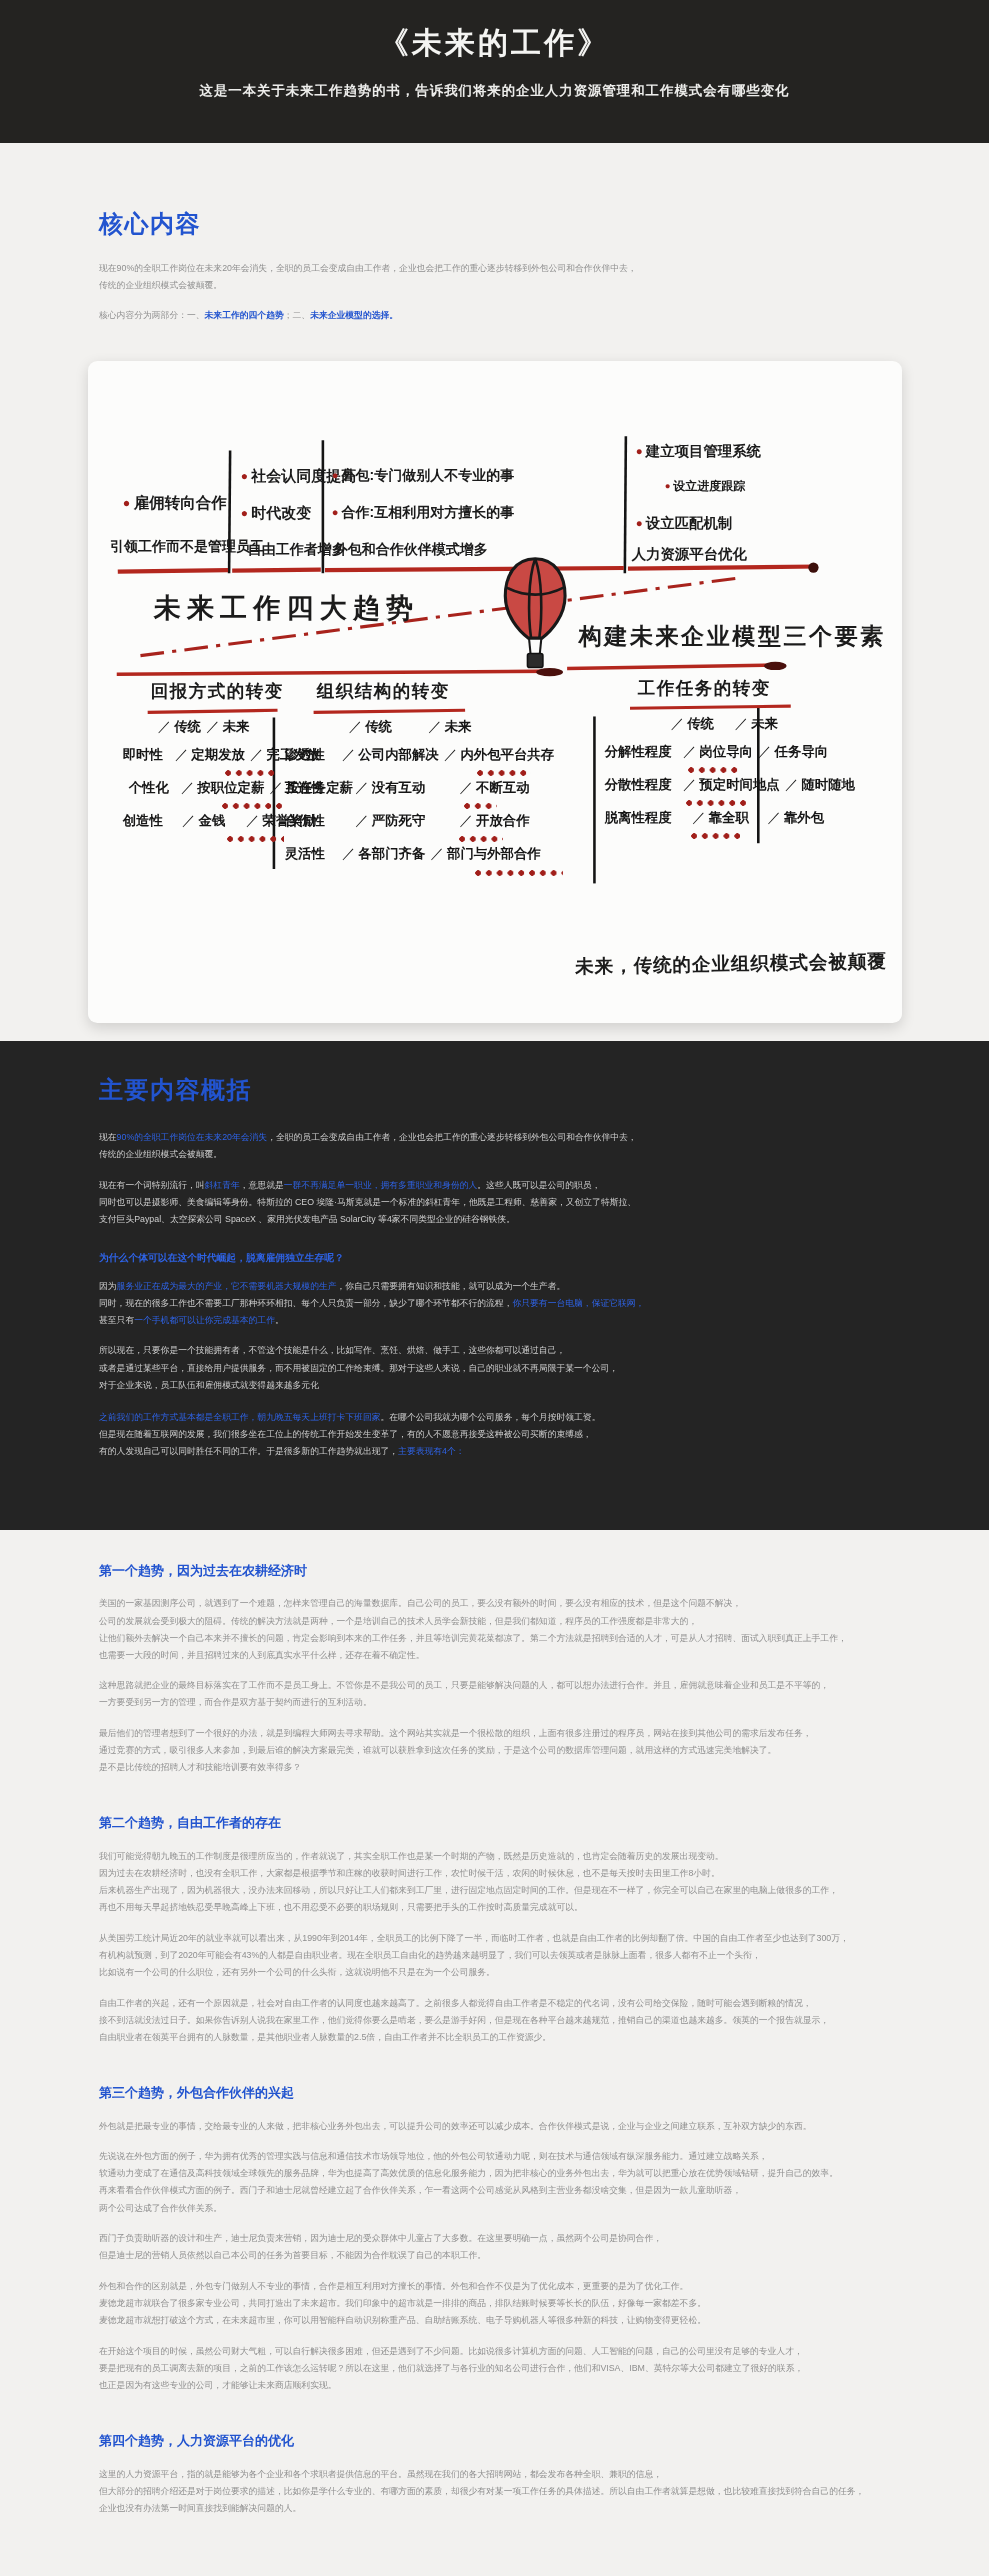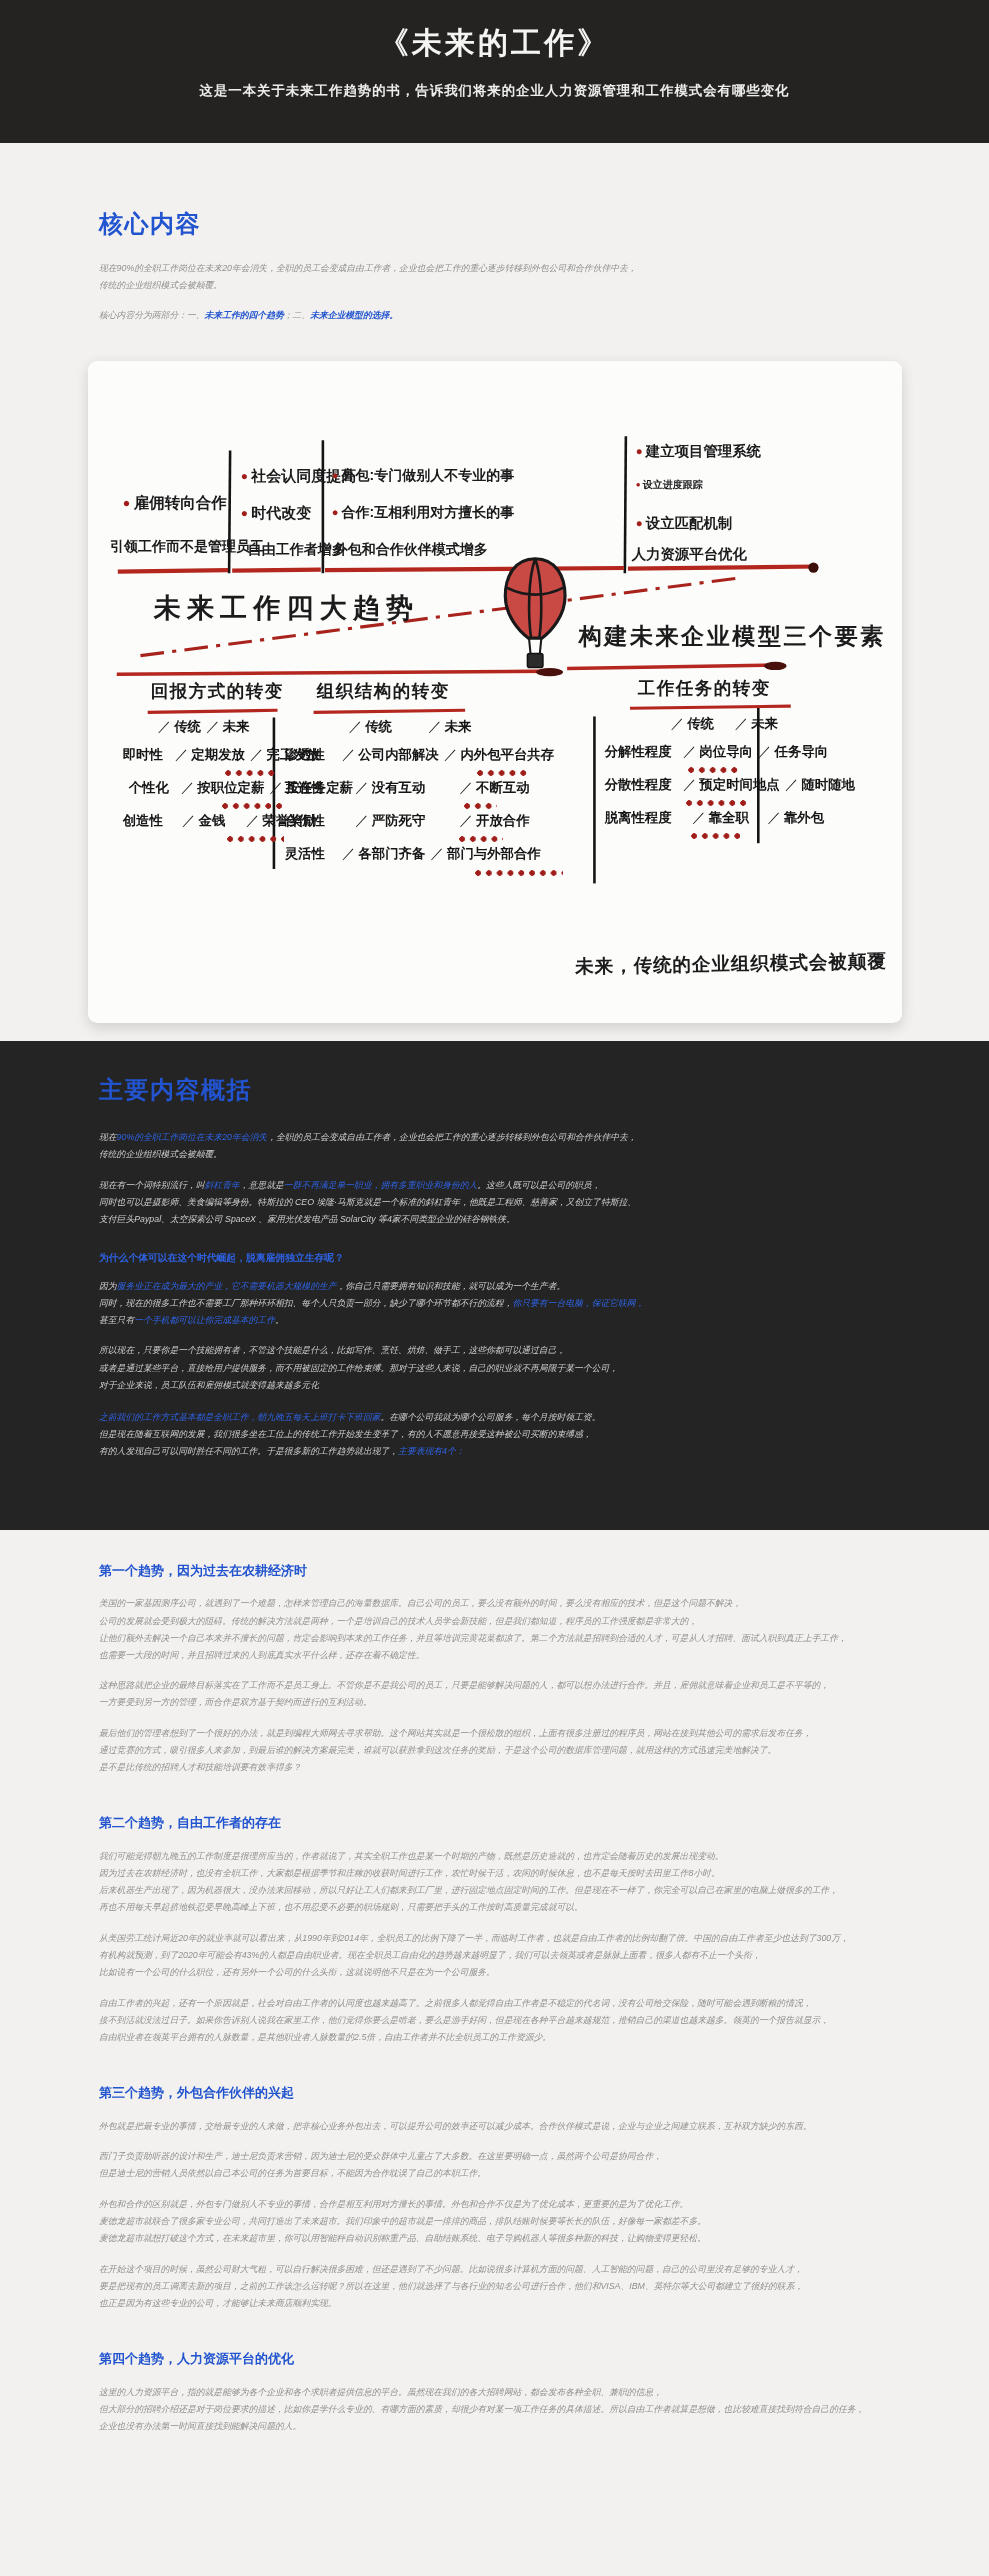--- a/index.html
+++ b/index.html
@@ -9,21 +9,21 @@
 
   
   .sec-header{height:143px;background:#242321;text-align:center;}
   .hd-title{padding-top:23px;font-size:30px;font-weight:800;color:#f4f4f2;letter-spacing:3.1px;}
   .hd-sub{margin-top:17.5px;font-size:13.4px;font-weight:600;color:#ededeb;letter-spacing:1px;}
 
   
   .h-major{font-size:24px;font-weight:800;color:#2254cf;letter-spacing:1.5px;display:inline-block;line-height:1;}
   .h-bar{height:5.7px;background:#b7b6b3;margin-top:-3.6px;position:relative;z-index:-1;}
   .h-bar.dark{background:#c6c6c6;}
-  .para{font-size:8.8px;line-height:1.95;white-space:pre-line;margin:0 0 13.4px 0;font-style:italic;}
+  .para{font-size:8.8px;line-height:1.95;white-space:pre-line;margin:0 0 13.4px 0;}
   .g{color:#8f8f8f;}                 
   .gd{color:#cfcfcf;}                
   .blue{color:#2254cf;font-weight:700;}
   .blueD{color:#2e63e7;}
   .trend-h{font-size:13px;font-weight:800;color:#2254cf;margin:38px 0 15.5px 0;}
 
   
   .sec-core{height:898px;background:#f2f1ef;}
   .sec-core .inner{padding-top:69px;}
 
@@ -117,21 +117,21 @@
 
       <div class="mmt bullet" style="left:145px;top:103px;font-size:15px">社会认同度提高</div>
       <div class="mmt bullet" style="left:145px;top:140px;font-size:15px">时代改变</div>
       <div class="mmt" style="left:152px;top:177px;font-size:14px">自由工作者增多</div>
 
       <div class="mmt bullet" style="left:236px;top:103px;font-size:14px">外包:专门做别人不专业的事</div>
       <div class="mmt bullet" style="left:236px;top:140px;font-size:14px">合作:互相利用对方擅长的事</div>
       <div class="mmt" style="left:238px;top:177px;font-size:14px">外包和合作伙伴模式增多</div>
 
       <div class="mmt bullet" style="left:540px;top:78px;font-size:14.4px">建立项目管理系统</div>
-      <div class="mmt bullet" style="left:540px;top:114px;font-size:10px">设立进度跟踪</div>
+      <div class="mmt bullet" style="left:569px;top:114px;font-size:12px">设立进度跟踪</div>
       <div class="mmt bullet" style="left:540px;top:150px;font-size:14.4px">设立匹配机制</div>
       <div class="mmt" style="left:536px;top:181px;font-size:14.4px">人力资源平台优化</div>
 
       <div class="mmt mm-big" style="left:58px;top:226px">未来工作四大趋势</div>
       <div class="mmt mm-big2" style="left:483px;top:257px">构建未来企业模型三个要素</div>
 
       <div class="mmt mm-ti" style="left:55px;top:315px">回报方式的转变</div>
       <div class="mrow" style="left:62px;top:354px">
         <span class="sl">传统</span>
         <span class="sl">未来</span>
@@ -258,20 +258,24 @@
 再也不用每天早起挤地铁忍受早晚高峰上下班，也不用忍受不必要的职场规则，只需要把手头的工作按时高质量完成就可以。</p>
     <p class="para g">从美国劳工统计局近20年的就业率就可以看出来，从1990年到2014年，全职员工的比例下降了一半，而临时工作者，也就是自由工作者的比例却翻了倍。中国的自由工作者至少也达到了300万，
 有机构就预测，到了2020年可能会有43%的人都是自由职业者。现在全职员工自由化的趋势越来越明显了，我们可以去领英或者是脉脉上面看，很多人都有不止一个头衔，
 比如说有一个公司的什么职位，还有另外一个公司的什么头衔，这就说明他不只是在为一个公司服务。</p>
     <p class="para g">自由工作者的兴起，还有一个原因就是，社会对自由工作者的认同度也越来越高了。之前很多人都觉得自由工作者是不稳定的代名词，没有公司给交保险，随时可能会遇到断粮的情况，
 接不到活就没法过日子。如果你告诉别人说我在家里工作，他们觉得你要么是啃老，要么是游手好闲，但是现在各种平台越来越规范，推销自己的渠道也越来越多。领英的一个报告就显示，
 自由职业者在领英平台拥有的人脉数量，是其他职业者人脉数量的2.5倍，自由工作者并不比全职员工的工作资源少。</p>
 
     <h3 class="trend-h">第三个趋势，外包合作伙伴的兴起</h3>
     <p class="para g">外包就是把最专业的事情，交给最专业的人来做，把非核心业务外包出去，可以提升公司的效率还可以减少成本。合作伙伴模式是说，企业与企业之间建立联系，互补双方缺少的东西。</p>
+    <p class="para g">先说说在外包方面的例子，华为拥有优秀的管理实践与信息和通信技术市场领导地位，他的外包公司软通动力呢，则在技术与通信领域有纵深服务能力。通过建立战略关系，
+软通动力变成了在通信及高科技领域全球领先的服务品牌，华为也提高了高效优质的信息化服务能力，因为把非核心的业务外包出去，华为就可以把重心放在优势领域钻研，提升自己的效率。
+再来看看合作伙伴模式方面的例子。西门子和迪士尼就曾经建立起了合作伙伴关系，乍一看这两个公司感觉从风格到主营业务都没啥交集，但是因为一款儿童助听器，
+两个公司达成了合作伙伴关系。</p>
     <p class="para g">西门子负责助听器的设计和生产，迪士尼负责来营销，因为迪士尼的受众群体中儿童占了大多数。在这里要明确一点，虽然两个公司是协同合作，
 但是迪士尼的营销人员依然以自己本公司的任务为首要目标，不能因为合作耽误了自己的本职工作。</p>
     <p class="para g">外包和合作的区别就是，外包专门做别人不专业的事情，合作是相互利用对方擅长的事情。外包和合作不仅是为了优化成本，更重要的是为了优化工作。
 麦德龙超市就联合了很多家专业公司，共同打造出了未来超市。我们印象中的超市就是一排排的商品，排队结账时候要等长长的队伍，好像每一家都差不多。
 麦德龙超市就想打破这个方式，在未来超市里，你可以用智能秤自动识别称重产品、自助结账系统、电子导购机器人等很多种新的科技，让购物变得更轻松。</p>
     <p class="para g">在开始这个项目的时候，虽然公司财大气粗，可以自行解决很多困难，但还是遇到了不少问题。比如说很多计算机方面的问题、人工智能的问题，自己的公司里没有足够的专业人才，
 要是把现有的员工调离去新的项目，之前的工作该怎么运转呢？所以在这里，他们就选择了与各行业的知名公司进行合作，他们和VISA、IBM、英特尔等大公司都建立了很好的联系，
 也正是因为有这些专业的公司，才能够让未来商店顺利实现。</p>
 
     <h3 class="trend-h">第四个趋势，人力资源平台的优化</h3>

